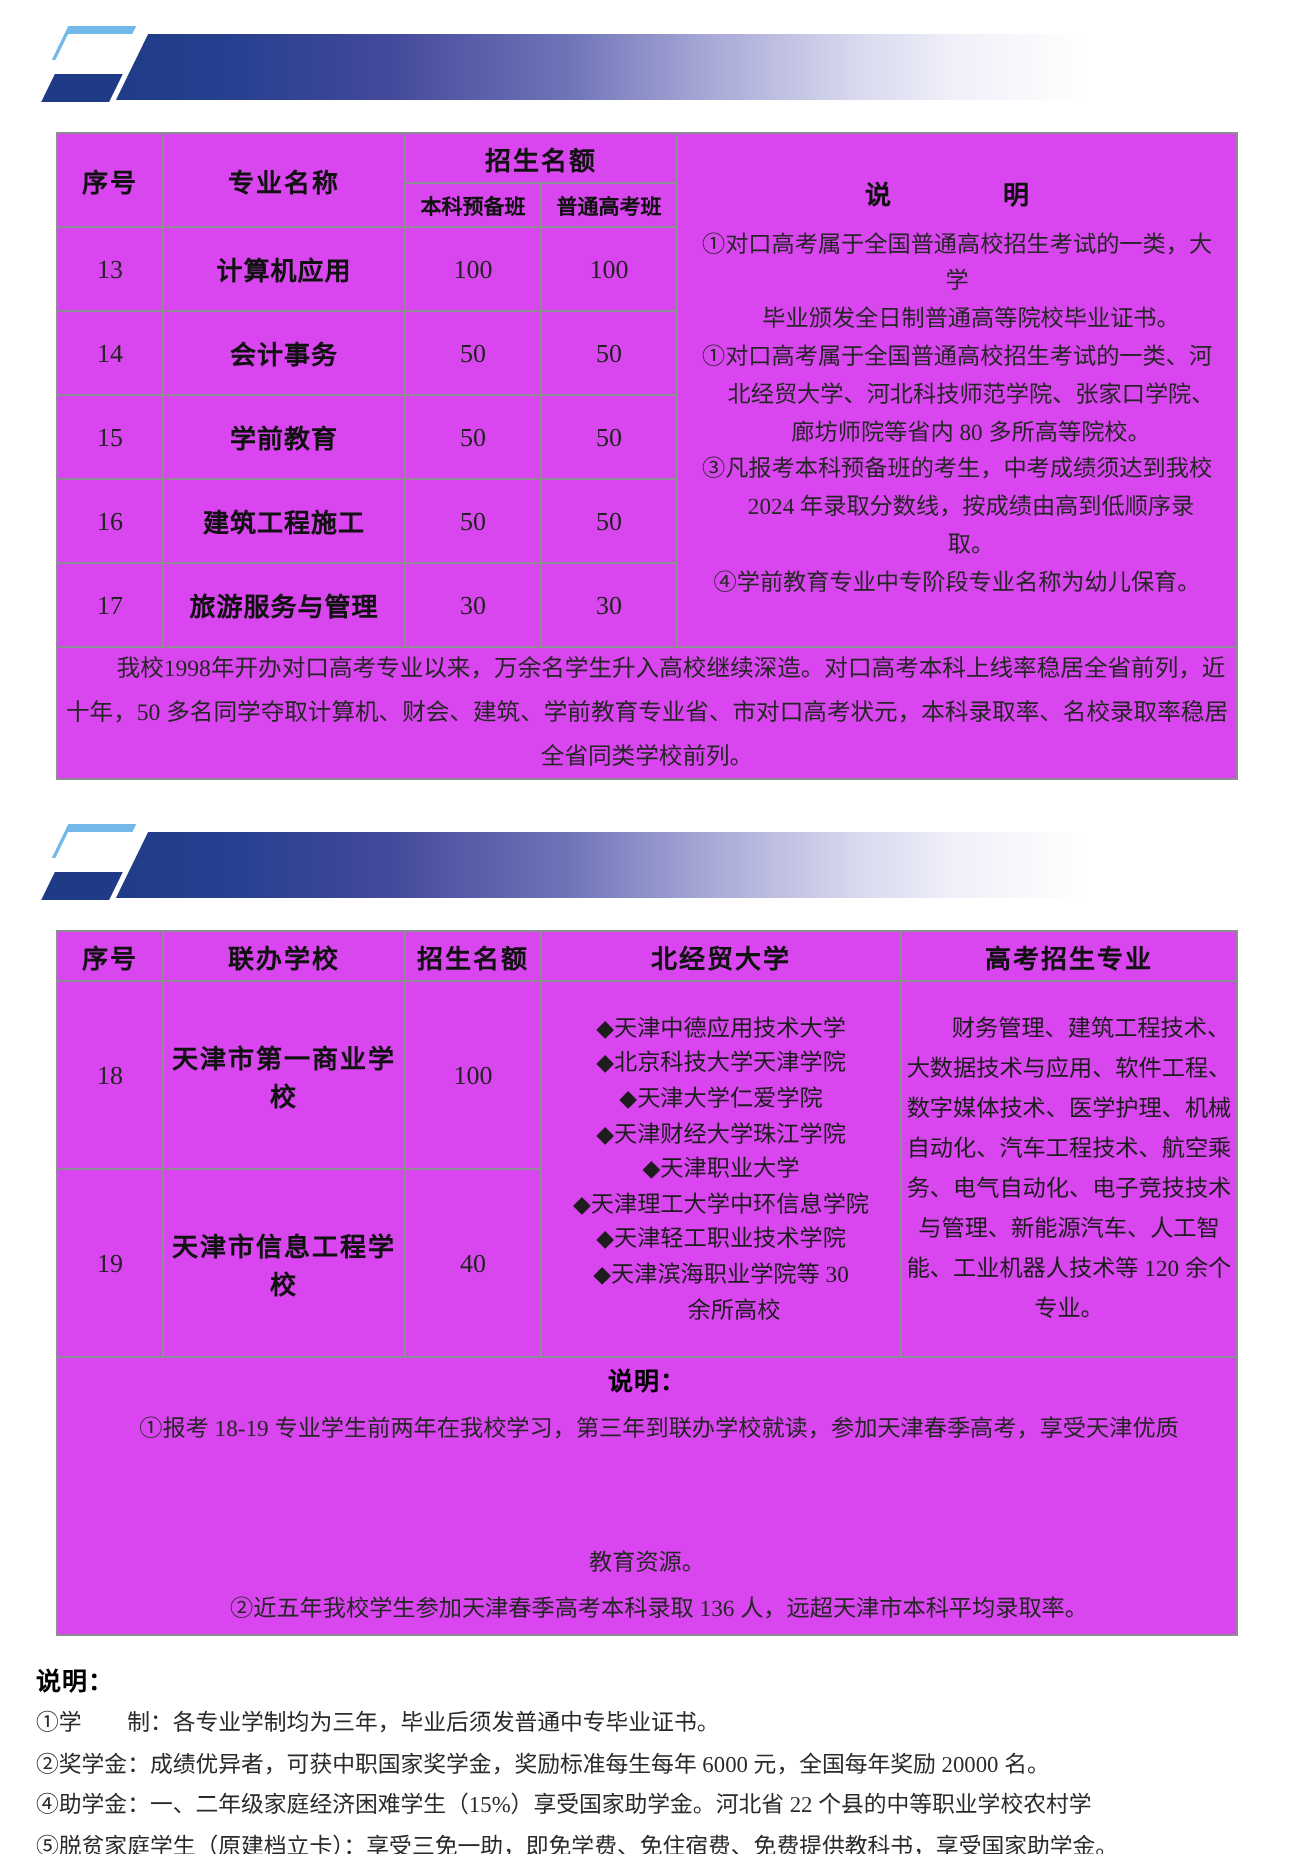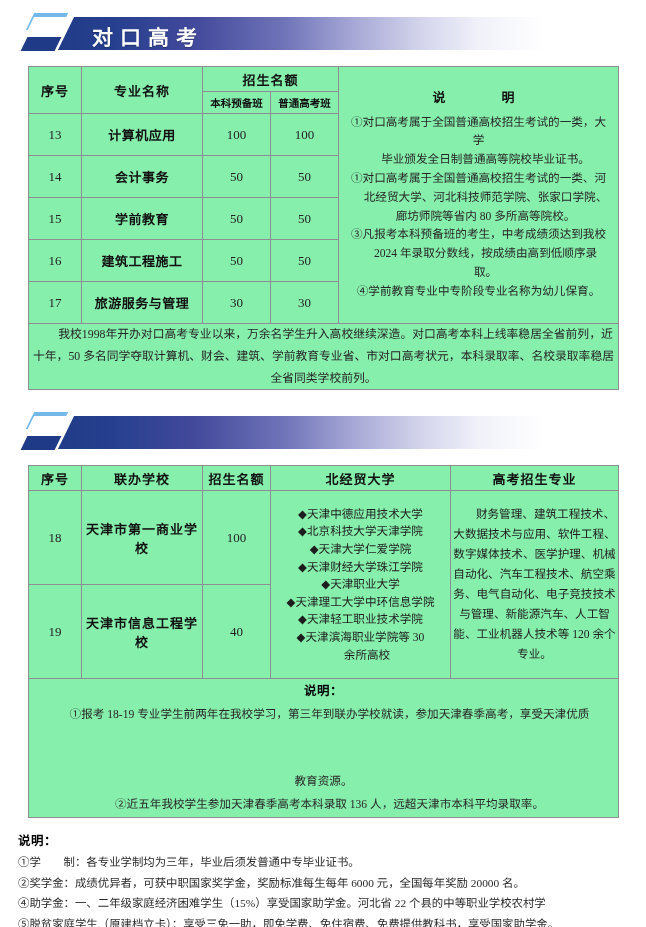--- a/index.html
+++ b/index.html
@@ -68,21 +68,21 @@
     letter-spacing: 7px;
     text-shadow: 0 1px 1px rgba(0,0,0,0.25);
   }
 
   
   .tbl-wrap { margin: 0 28px; }
   table.grid {
     border-collapse: collapse;
     width: 590px;
     table-layout: fixed;
-    background: #86efac;
+    background: #d946ef;
   }
   table.grid td, table.grid th {
     border: 1px solid #8d8d93;
     padding: 0;
     vertical-align: middle;
     text-align: center;
   }
   .hdr {
     font-family: "Liberation Sans", "DejaVu Sans", sans-serif;
     font-weight: bold;
@@ -193,21 +193,20 @@
 </head>
 <body>
 
 <div class="gap-a"></div>
 
 <div class="banner">
   <div class="banner-bg"></div>
   <div class="banner-chip"></div>
   <div class="banner-notch"></div>
   <div class="banner-chip2"></div>
-  <div class="banner-title">对口高考</div>
 </div>
 
 <div class="gap-a"></div>
 
 <div class="tbl-wrap">
 <table class="grid">
   <colgroup>
     <col style="width:53px">
         <col style="width:121px">
     <col style="width:68px">

